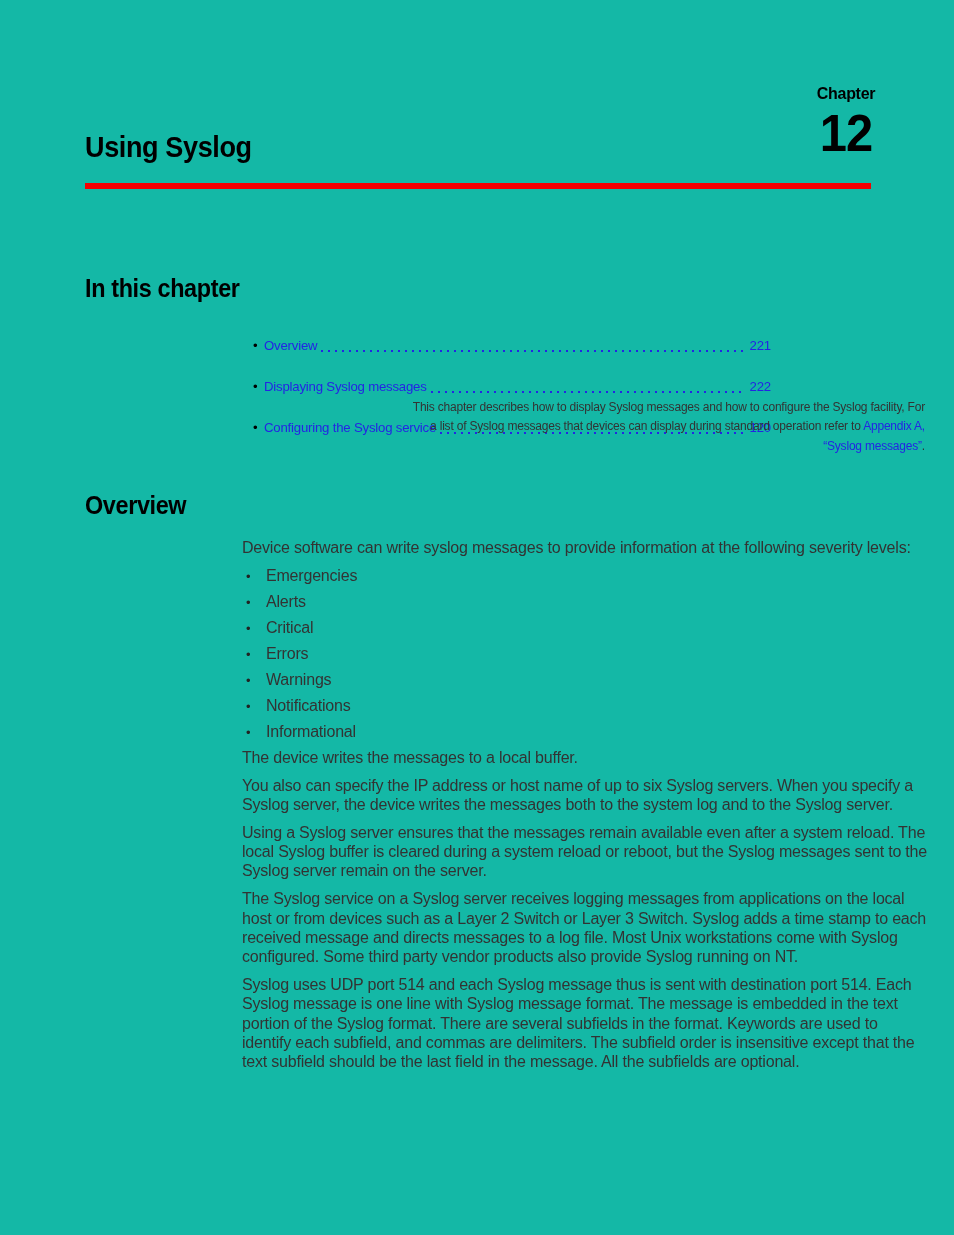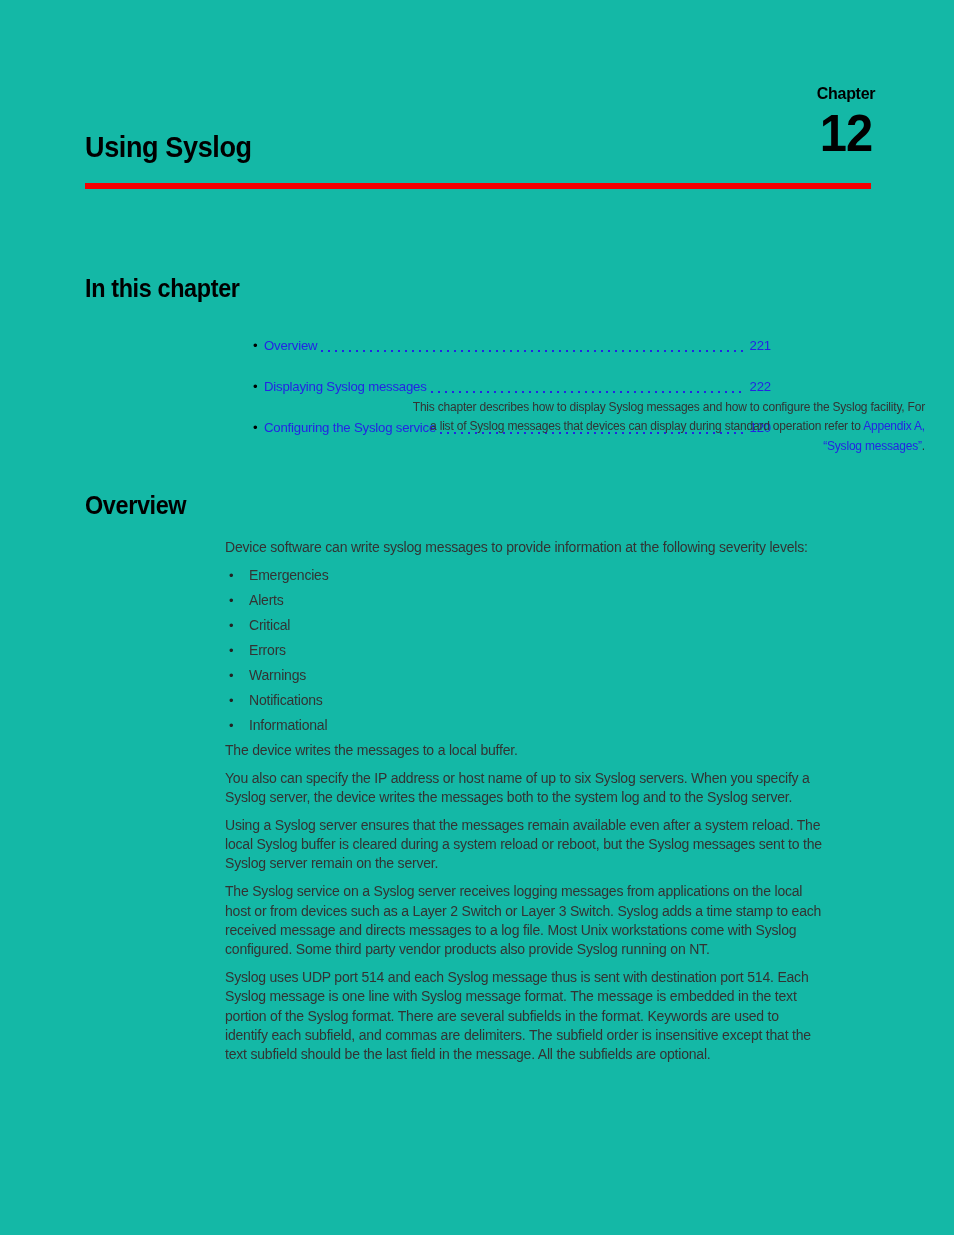--- a/index.html
+++ b/index.html
@@ -58,22 +58,22 @@
   }
   .toc-page{color:#2424e4;flex:0 0 auto;cursor:pointer;margin-top:16px;}
   
   .intro-para{
     position:absolute;top:398px;left:225px;width:700px;
     font-size:12px;line-height:19.3px;letter-spacing:-0.2px;
     white-space:pre-line;margin:0;text-align:right;
   }
   .body-link{color:#2424e4;text-decoration:none;cursor:pointer;}
   .overview-content{
-    position:absolute;top:538px;left:225px;width:700px;
-    font-size:14px;line-height:19.3px;letter-spacing:-0.2px;
+    position:absolute;top:538px;left:242px;width:700px;
+    font-size:16px;line-height:19.3px;letter-spacing:-0.2px;
   }
   .overview-content p{margin:0 0 8.5px 0;white-space:pre-line;}
   .severity-list{margin:0 0 6px 0;padding:0;list-style:none;}
   .severity-item{display:flex;line-height:19.3px;margin-bottom:5.7px;}
   .li-bullet{flex:0 0 24px;padding-left:4px;box-sizing:border-box;color:#222;}
   .li-bullet::before{content:"\2022";font-size:13px;}
   .toc-bullet::before{content:"\2022";}
 </style>
 </head>
 <body>

